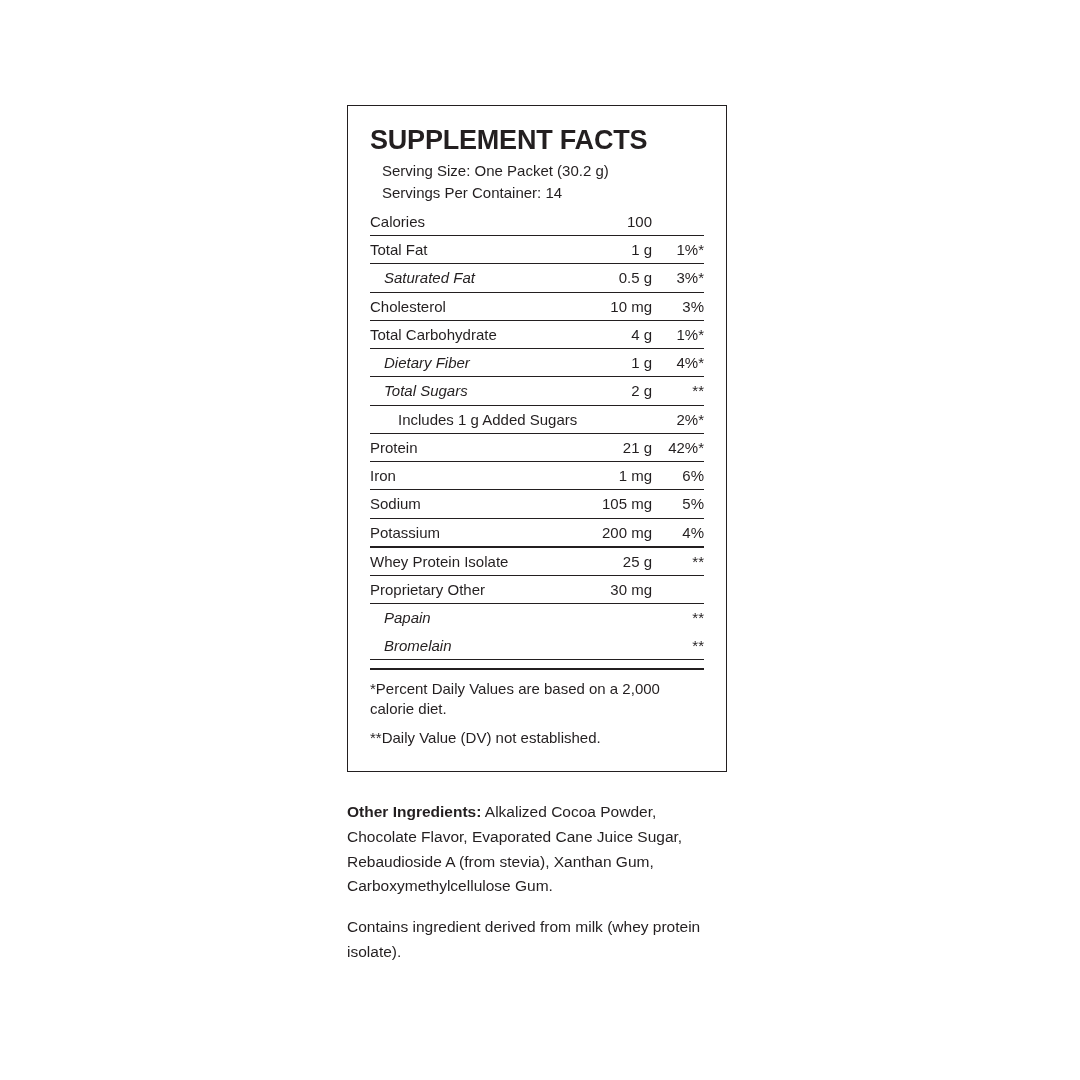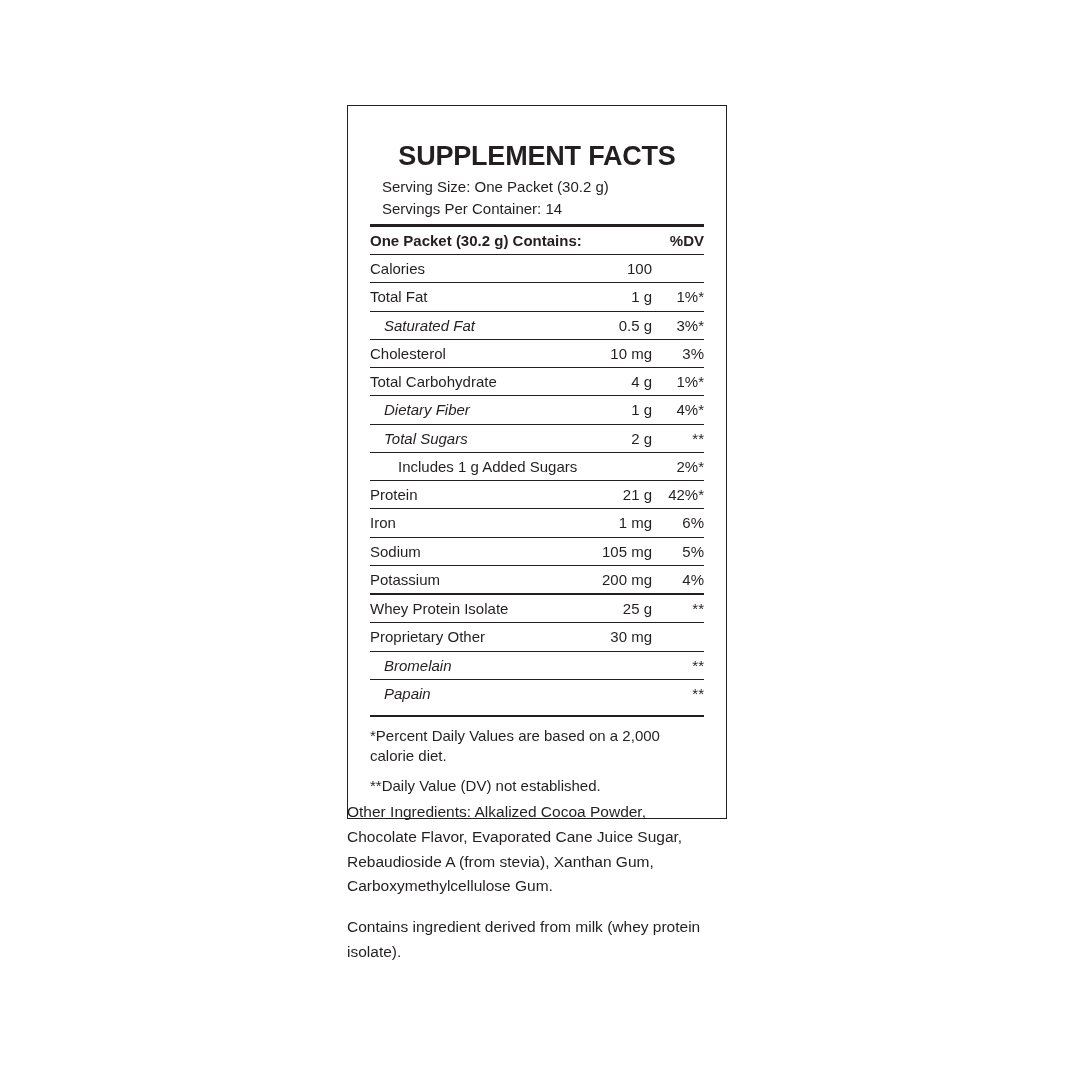--- a/index.html
+++ b/index.html
@@ -24,22 +24,21 @@
     box-sizing: border-box;
     border: 1.5px solid #231f20;
     padding: 20px 22px 22px 22px;
   }
 
   .sf-title {
     font-size: 27px;
     font-weight: bold;
     letter-spacing: -0.2px;
     line-height: 1.05;
-    margin: 16px 0 6px 0;
-    text-align: center;
+    margin: 0 0 6px 0;
   }
 
   .serving-line {
     font-size: 15px;
     line-height: 1.45;
     margin-left: 12px;
   }
 
   table.nf {
     width: 100%;
@@ -82,38 +81,34 @@
   #other {
     position: absolute;
     left: 347px;
     top: 800px;
     width: 362px;
     font-size: 15.5px;
     line-height: 1.6;
   }
   #other p { margin: 0 0 16px 0; }
   #other p:last-child { margin-bottom: 0; }
-  .oi-label { font-weight: normal; }
+  .oi-label { font-weight: bold; }
 </style>
 </head>
 <body>
 
 <div id="panel">
 
   <div class="sf-title">SUPPLEMENT FACTS</div>
 
   <div class="serving-line">Serving Size: One Packet (30.2 g)</div>
   <div class="serving-line">Servings Per Container: 14</div>
 
   <table class="nf">
     <tbody>
-      <tr class="head">
-        <td class="name" colspan="2">One Packet (30.2 g) Contains:</td>
-        <td class="dv">%DV</td>
-      </tr>
 
       <tr>
         <td class="name">Calories</td>
         <td class="amt">100</td>
         <td class="dv"></td>
       </tr>
 
       <tr>
         <td class="name">Total Fat</td>
         <td class="amt">1 g</td>
@@ -185,28 +180,28 @@
         <td class="amt">25 g</td>
         <td class="dv">**</td>
       </tr>
 
       <tr>
         <td class="name">Proprietary Other</td>
         <td class="amt">30 mg</td>
         <td class="dv"></td>
       </tr>
 
-      <tr class="indent1">
-        <td class="name">Bromelain</td>
-        <td class="amt"></td>
-        <td class="dv">**</td>
-      </tr>
-
       <tr class="indent1 last">
         <td class="name">Papain</td>
+        <td class="amt"></td>
+        <td class="dv">**</td>
+      </tr>
+
+      <tr class="indent1">
+        <td class="name">Bromelain</td>
         <td class="amt"></td>
         <td class="dv">**</td>
       </tr>
     </tbody>
   </table>
 
   <div class="footnotes">
     <p>*Percent Daily Values are based on a 2,000 calorie diet.</p>
     <p>**Daily Value (DV) not established.</p>
   </div>

